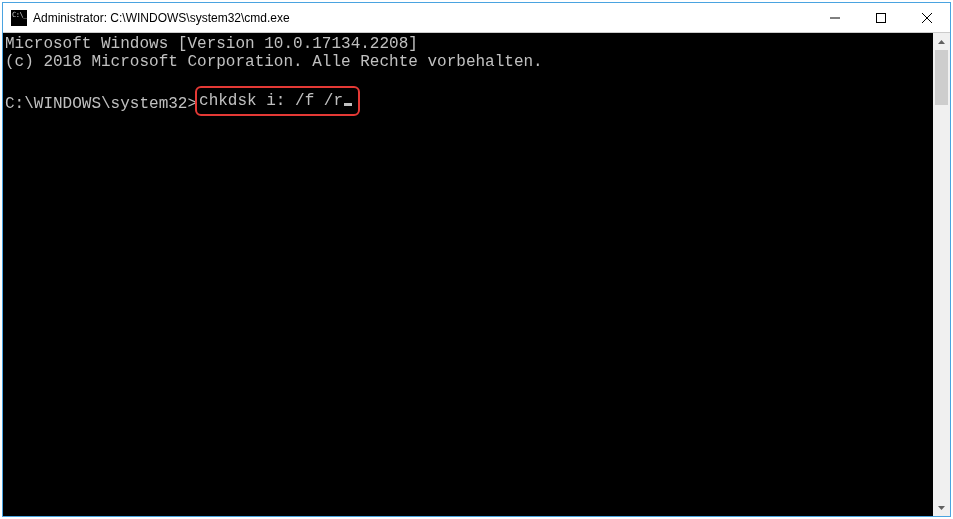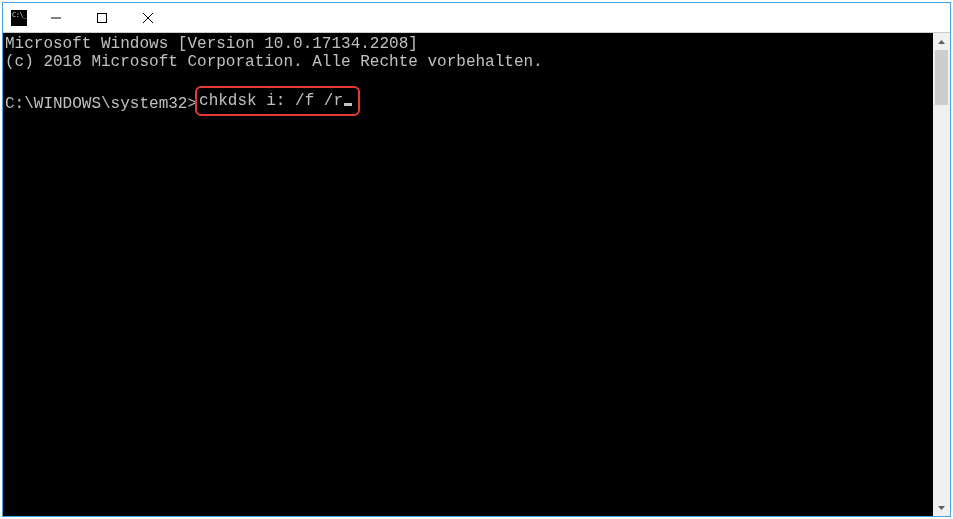--- a/index.html
+++ b/index.html
@@ -131,20 +131,21 @@
     background: #cdcdcd;
   }
 </style>
 </head>
 <body>
 
 <div class="window">
 
   <div class="titlebar">
     <span class="titlebar-icon"></span>
+    <span class="titlebar-text">Administrator: C:\WINDOWS\system32\cmd.exe</span>
     <div class="win-controls">
       <div class="win-btn">
         <svg width="10" height="10" viewBox="0 0 10 10">
           <line x1="0" y1="5" x2="10" y2="5" stroke="#000" stroke-width="1"></line>
         </svg>
       </div>
       <div class="win-btn">
         <svg width="10" height="10" viewBox="0 0 10 10">
           <rect x="0.5" y="0.5" width="9" height="9" fill="none" stroke="#000" stroke-width="1"></rect>
         </svg>

